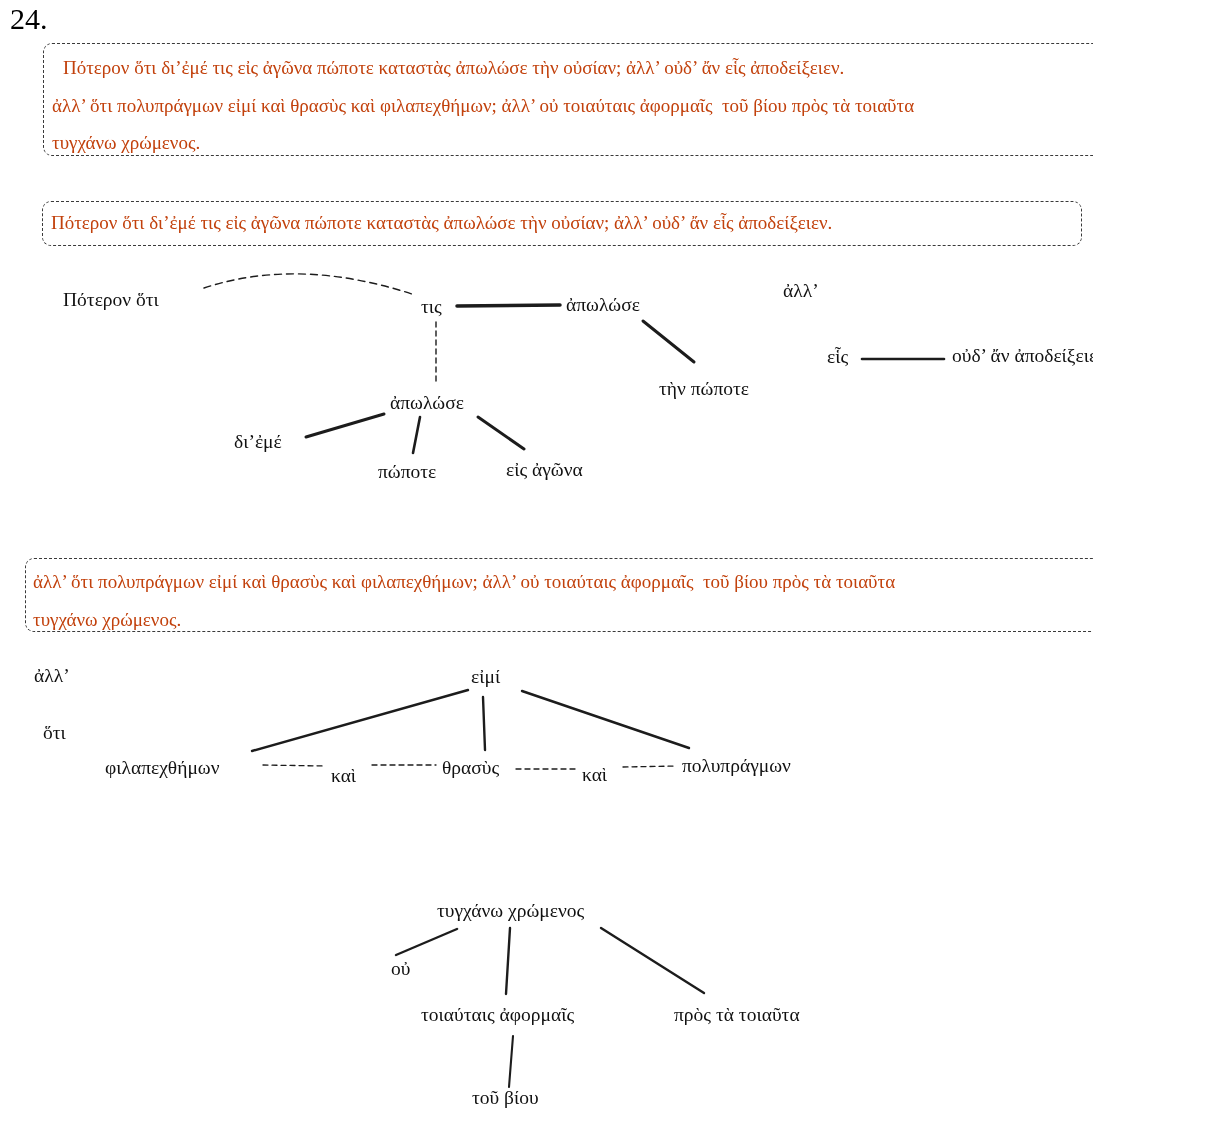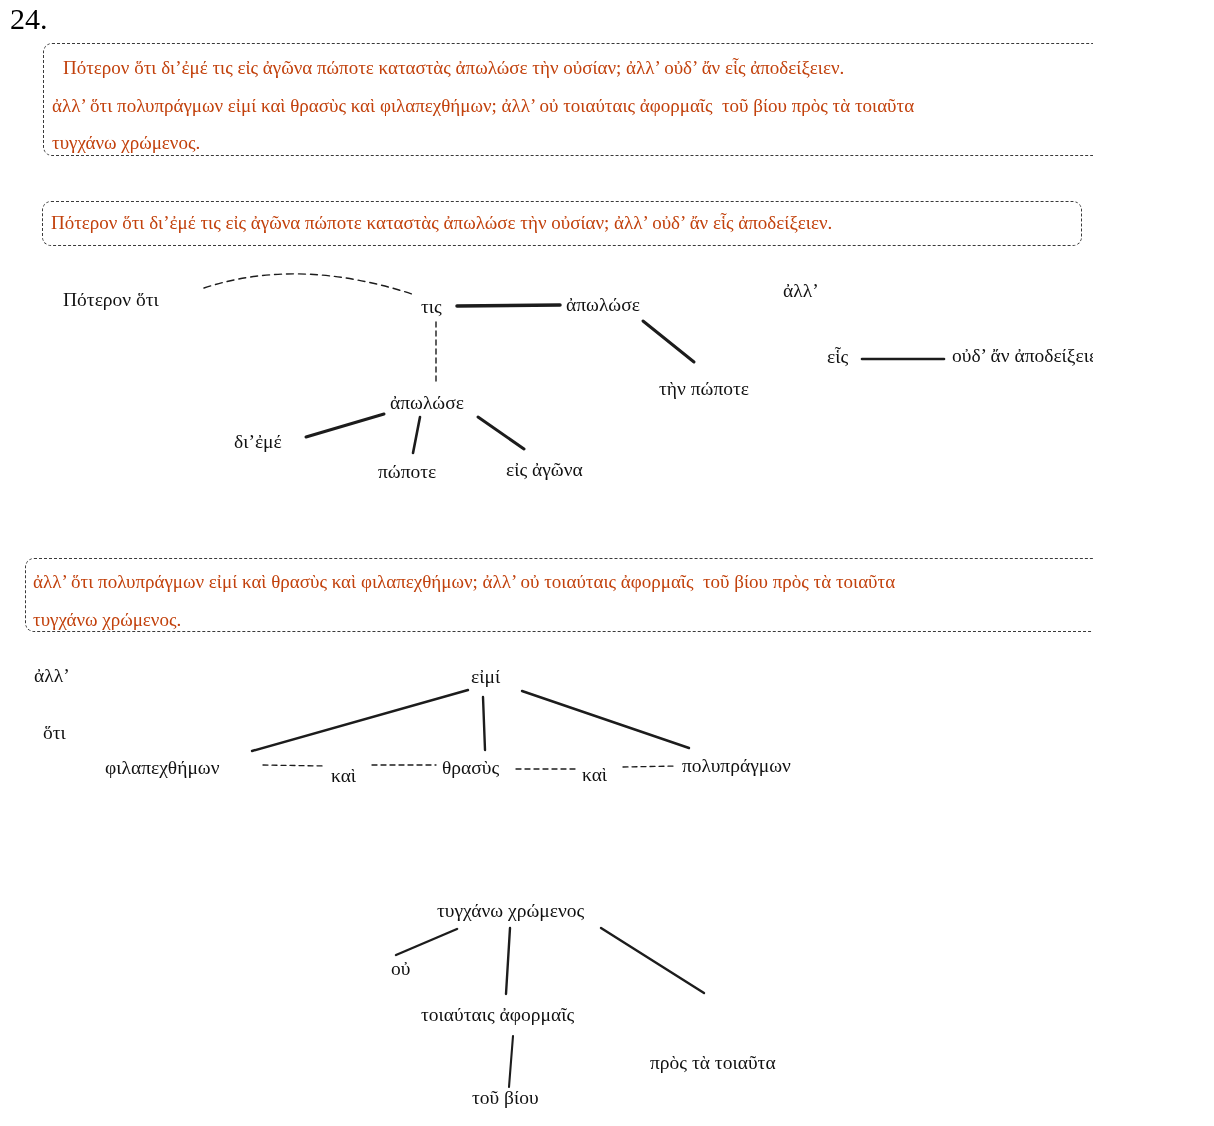--- a/index.html
+++ b/index.html
@@ -120,16 +120,16 @@
   <div class="node" style="left:471px; top:665px;">εἰμί</div>
   <div class="node" style="left:105px; top:756px;">φιλαπεχθήμων</div>
   <div class="node" style="left:331px; top:764px;">καὶ</div>
   <div class="node" style="left:442px; top:756px;">θρασὺς</div>
   <div class="node" style="left:582px; top:763px;">καὶ</div>
   <div class="node" style="left:682px; top:754px;">πολυπράγμων</div>
 
   <div class="node" style="left:437px; top:899px;">τυγχάνω χρώμενος</div>
   <div class="node" style="left:391px; top:957px;">οὐ</div>
   <div class="node" style="left:421px; top:1003px;text-align:right;">τοιαύταις ἀφορμαῖς</div>
-  <div class="node" style="left:650px; top:1003px;margin-top:48px;">πρὸς τὰ τοιαῦτα</div>
+  <div class="node" style="left:674px; top:1003px;">πρὸς τὰ τοιαῦτα</div>
   <div class="node" style="left:472px; top:1086px;">τοῦ βίου</div>
 
 </div>
 
 </body></html>

